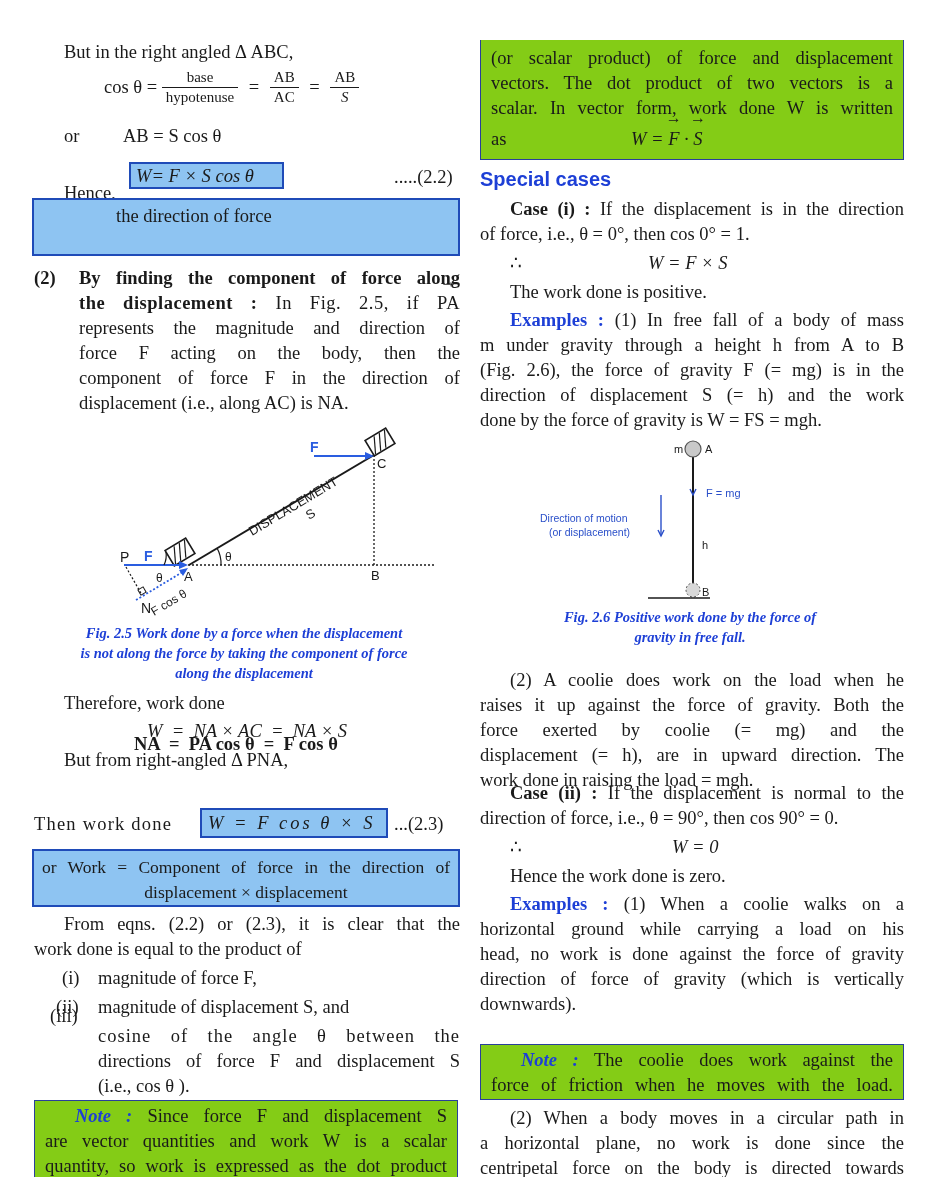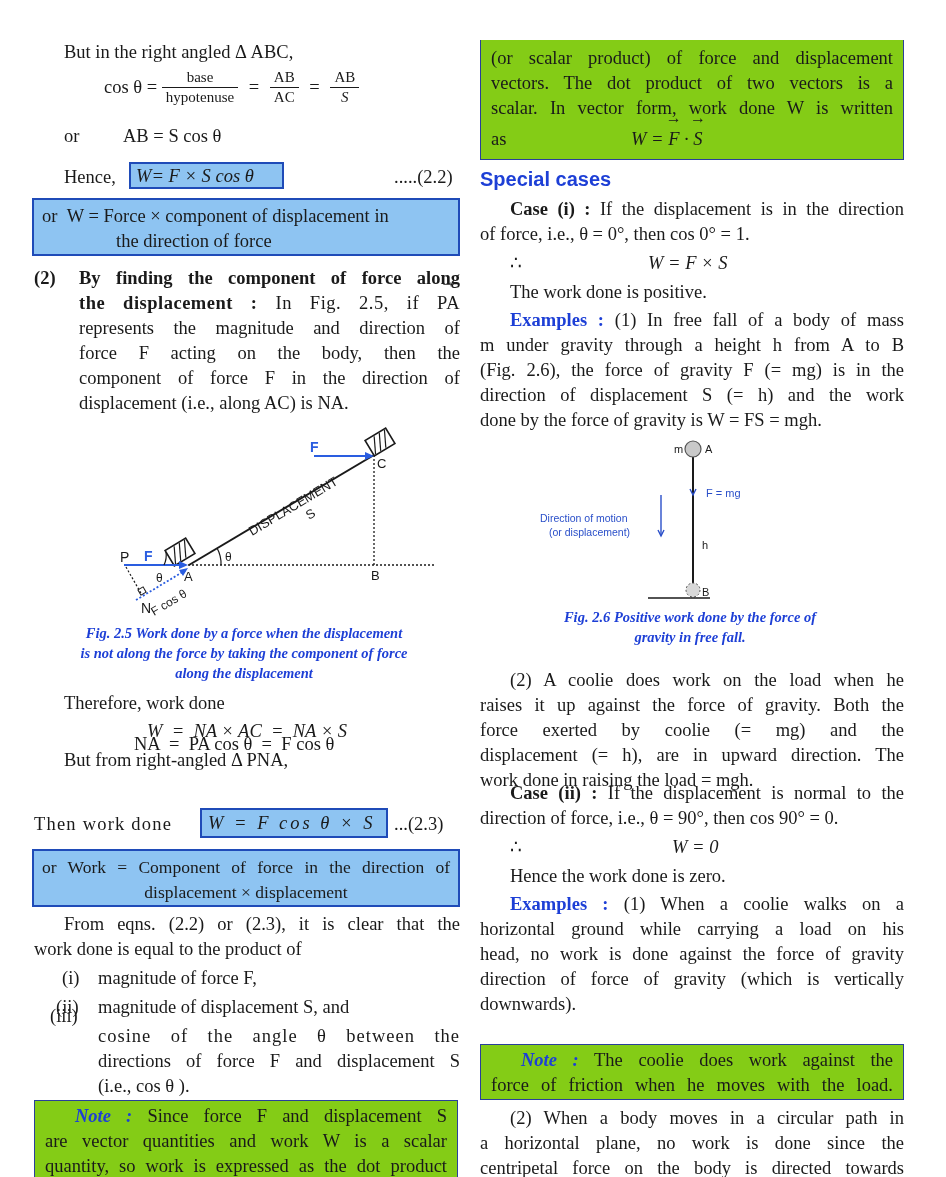--- a/index.html
+++ b/index.html
@@ -67,26 +67,25 @@
     <span style="vertical-align:middle; margin:0 6px;">=</span>
     <span class="frac">
       <span class="num">AB</span>
       <span class="den it">S</span>
     </span>
   </div>
 
   <div class="abs" style="left:30px; top:124px;">or</div>
   <div class="abs" style="left:89px; top:124px;">AB = S cos θ</div>
 
-  <div class="abs" style="left:30px; top:165px;text-align:center;">Hence,</div>
+  <div class="abs" style="left:30px; top:181px;text-align:center;">Hence,</div>
   <div class="abs hl it" style="left:95px; top:162px; width:155px; height:27px; padding-left:5px; line-height:24px;">W= F × S cos θ</div>
   <div class="abs" style="left:360px; top:165px;">.....(2.2)</div>
 
   <div class="abs hl" style="left:-2px; top:198px; width:428px; height:58px; padding:4px 8px; line-height:25px;">
-    <div><span>or</span>&nbsp;&nbsp;<span>W = Force × component of displacement in</span></div>
     <div style="padding-left:74px;">the direction of force</div>
   </div>
 
   <div class="abs bd" style="left:0px; top:266px;">(2)</div>
   <div class="abs" style="left:45px; top:266px; width:381px;">
     <div class="bd just">By finding the component of force along</div>
     <div class="just" style="margin-top:0px; letter-spacing:0.5px;">
       <span class="bd">the displacement :</span>
       <span>In Fig. 2.5, if</span>
       <span class="vec">PA</span>
@@ -139,21 +138,21 @@
 
   <div class="abs caption" style="left:10px; top:623px; width:400px;">
     <div>Fig. 2.5 Work done by a force when the displacement</div>
     <div>is not along the force by taking the component of force</div>
     <div>along the displacement</div>
   </div>
 
   <div class="abs" style="left:30px; top:691px;">Therefore, work done</div>
   <div class="abs it" style="left:113px; top:719px; white-space:pre;text-align:right;">W  =  NA × AC  =  NA × S</div>
   <div class="abs" style="left:30px; top:748px;">But from right-angled Δ PNA,</div>
-  <div class="abs" style="left:100px; top:732px; white-space:pre;">NA  =  PA cos θ  =  F cos θ</div>
+  <div class="abs" style="left:100px; top:732px; white-space:pre;font-weight:bold;">NA  =  PA cos θ  =  F cos θ</div>
 
   <div class="abs" style="left:0px; top:812px; letter-spacing:1.2px;">Then work done</div>
   <div class="abs hl it" style="left:166px; top:808px; width:188px; height:30px; padding-left:6px; line-height:26px; letter-spacing:3px;">W = F cos θ × S</div>
   <div class="abs" style="left:360px; top:812px;">...(2.3)</div>
 
   <div class="abs hl" style="left:-2px; top:849px; width:428px; height:58px; padding:4px 8px; line-height:25px;">
     <div class="just" style="font-size:17.5px;">or Work = Component of force in the direction of</div>
     <div style="text-align:center; font-size:17.5px;">displacement × displacement</div>
   </div>
 

